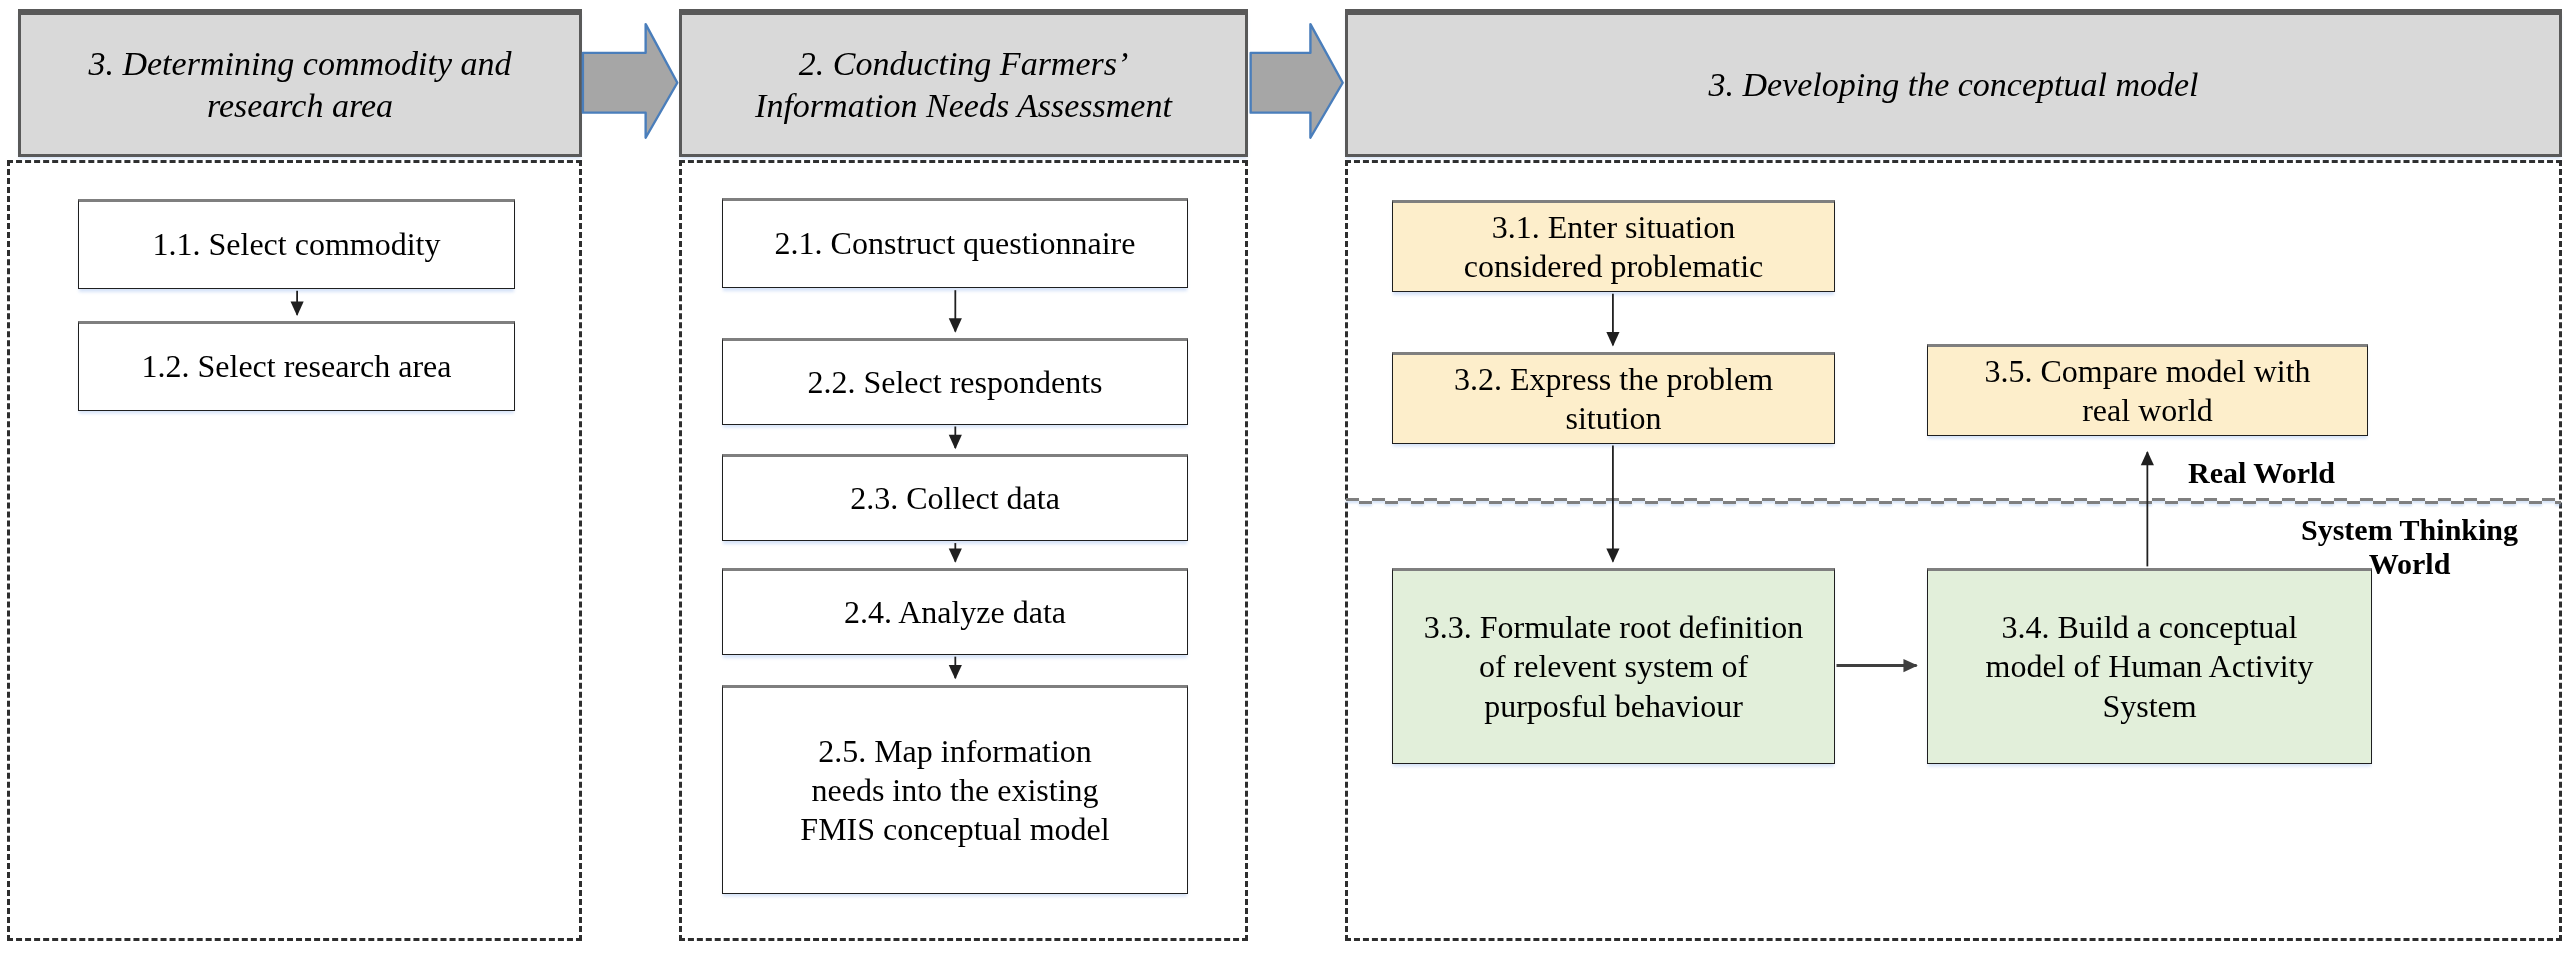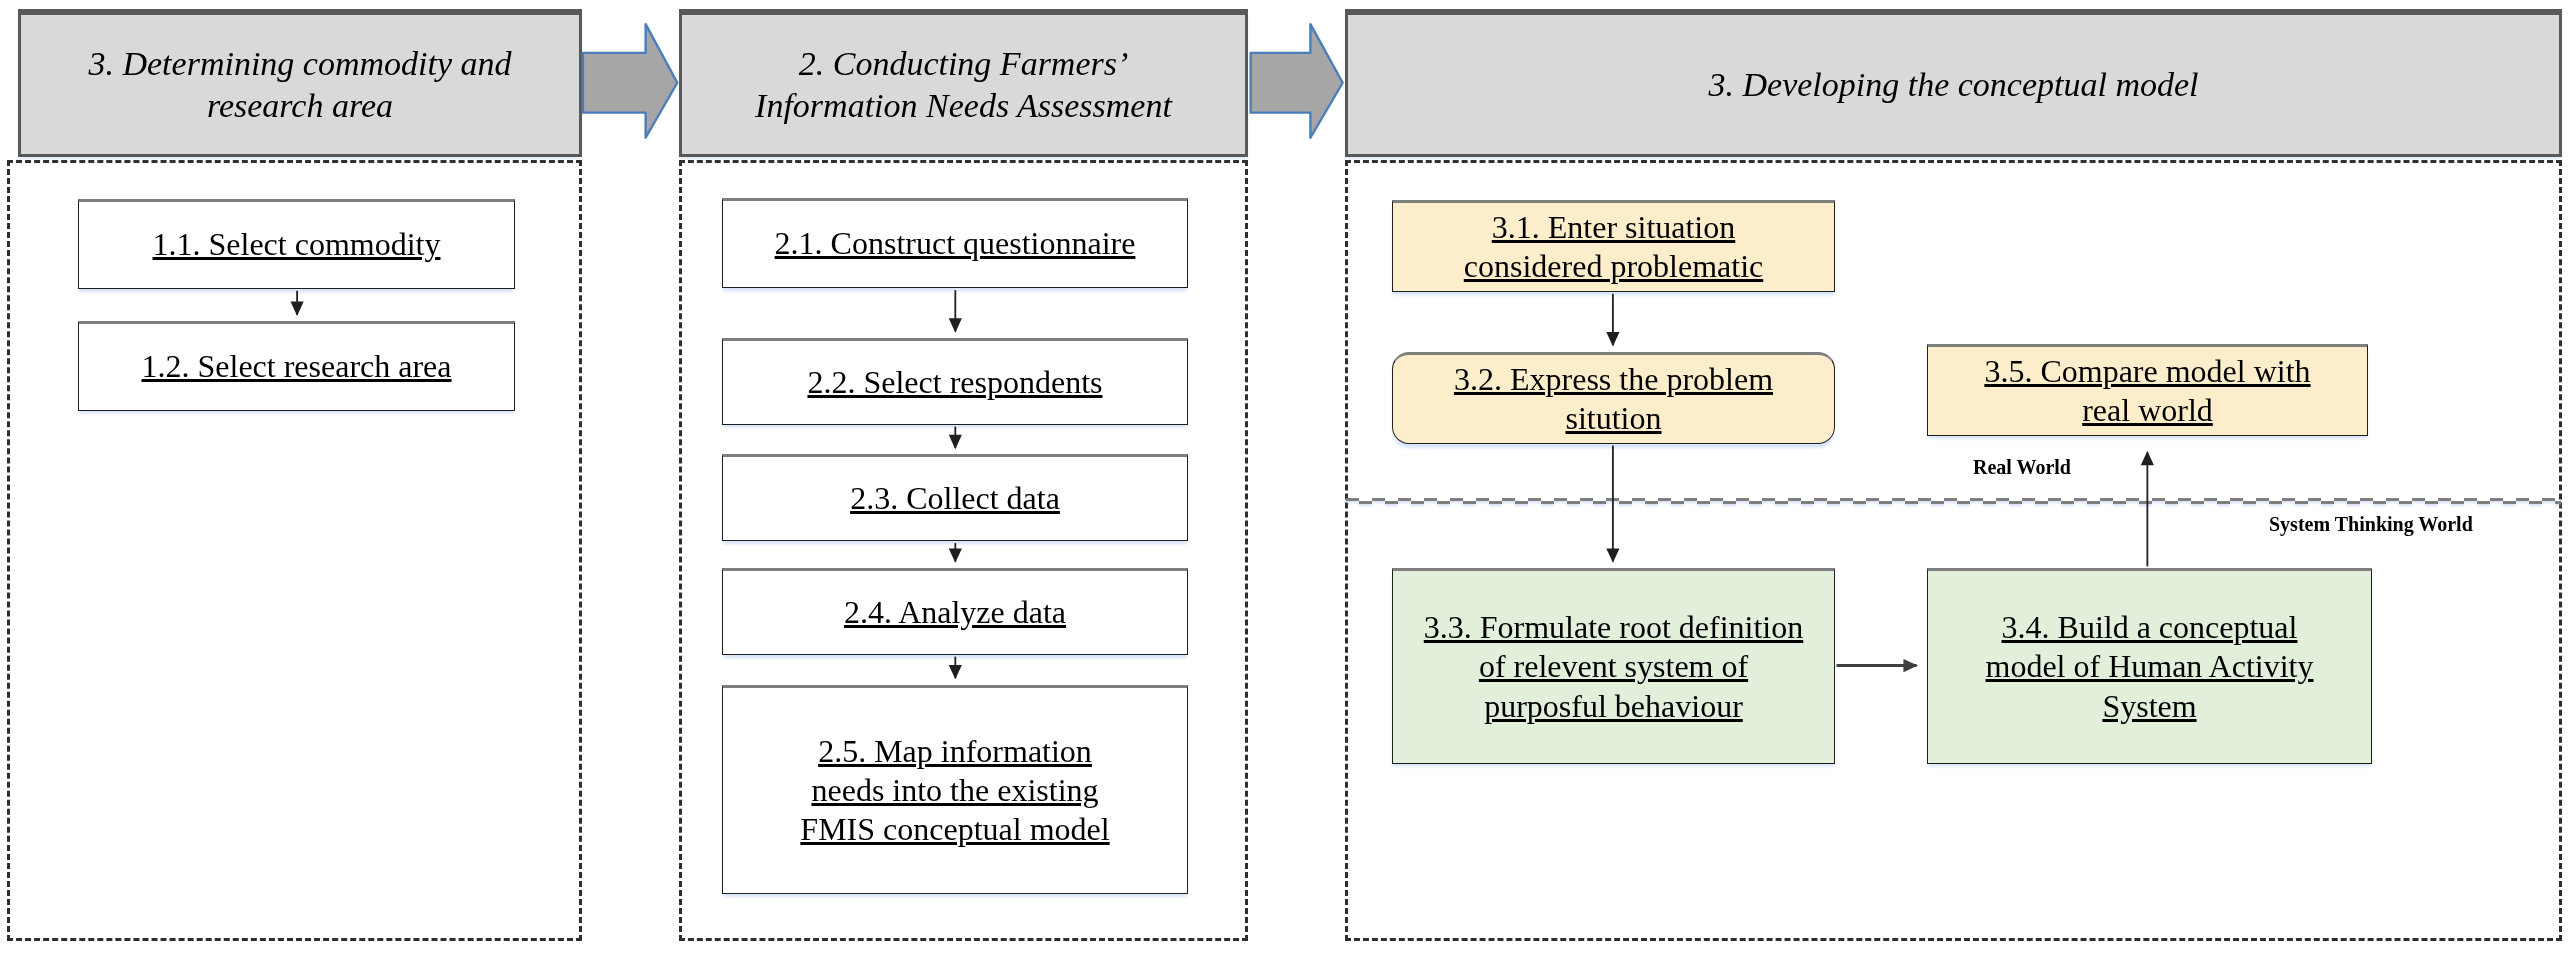--- a/index.html
+++ b/index.html
@@ -37,39 +37,38 @@
     position:absolute;
     box-sizing:border-box;
     display:flex;align-items:center;justify-content:center;
     text-align:center;
     font-size:32px;
     line-height:1.22;
     border:1.8px solid #1f1f1f;
     border-top:3.6px solid #7f7f7f;
     box-shadow:0 4.2px 3px -1.2px rgba(164,194,240,.45);
     padding:0 10.8px;
-    text-decoration:underline;
   }
   .white{background:#ffffff;}
   .yellow{background:#fdeecb;}
   .green{background:#e2efda;}
   .box span{display:inline-block;}
   .w820{max-width:490px;}
   .w800{max-width:478px;}
   .w640{max-width:383px;}
   .w660{max-width:395px;}
   .w620{max-width:371px;}
   .w570{max-width:341px;}
   
   .region-label{
     position:absolute;
     font-weight:bold;
-    font-size:20px;
+    font-size:30px;
     line-height:1.14;
-    text-align:left;
+    text-align:center;
   }
   
   .divider{
     position:absolute;
     left:1346px;top:498px;width:1215px;height:6.6px;
     background-image:
       repeating-linear-gradient(90deg,#7f7f7f 0 13px,transparent 13px 26px),
       repeating-linear-gradient(90deg,transparent 0 13px,#7f7f7f 13px 26px);
     background-size:100% 3px,100% 3px;
     background-position:0 0,0 3px;
@@ -116,21 +115,21 @@
   <div class="box white" style="left:722px;top:568px;width:466px;height:87px;">
     <span>2.4. Analyze data</span>
   </div>
   <div class="box white" style="left:722px;top:685px;width:466px;height:209px;">
     <span class="w570">2.5. Map information needs into the existing FMIS conceptual model</span>
   </div>
 
   <div class="box yellow" style="left:1392px;top:200px;width:443px;height:92px;">
     <span class="w620">3.1. Enter situation considered problematic</span>
   </div>
-  <div class="box yellow" style="left:1392px;top:352px;width:443px;height:92px;border-radius:17px;">
+  <div class="box yellow" style="left:1392px;top:352px;width:443px;height:92px;">
     <span class="w640">3.2. Express the problem sitution</span>
   </div>
   <div class="box yellow" style="left:1927px;top:344px;width:441px;height:92px;">
     <span class="w620">3.5. Compare model with real world</span>
   </div>
   <div class="box green" style="left:1392px;top:568px;width:443px;height:196px;">
     <span class="w660">3.3. Formulate root definition of relevent system of purposful behaviour</span>
   </div>
   <div class="box green" style="left:1927px;top:568px;width:445px;height:196px;justify-content:center;">
     <span class="w620">3.4. Build a conceptual model of Human Activity System</span>

